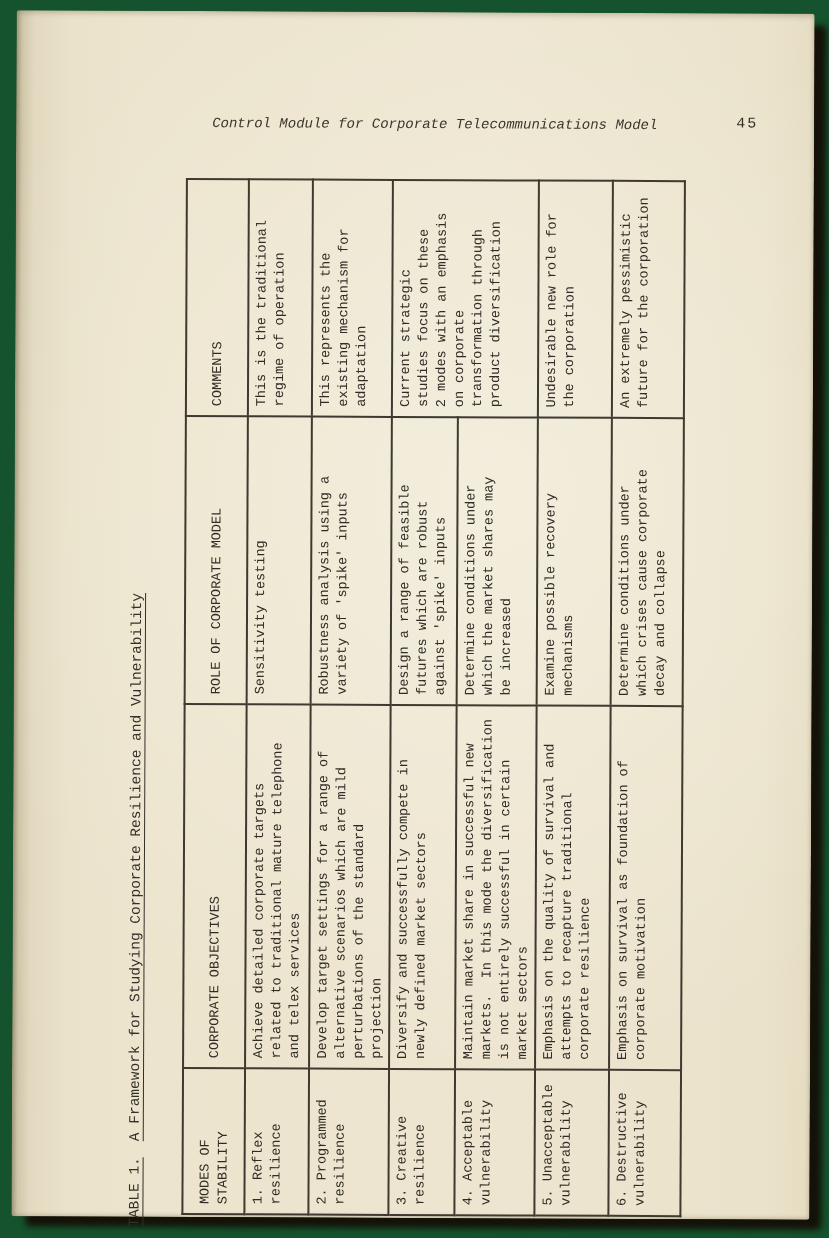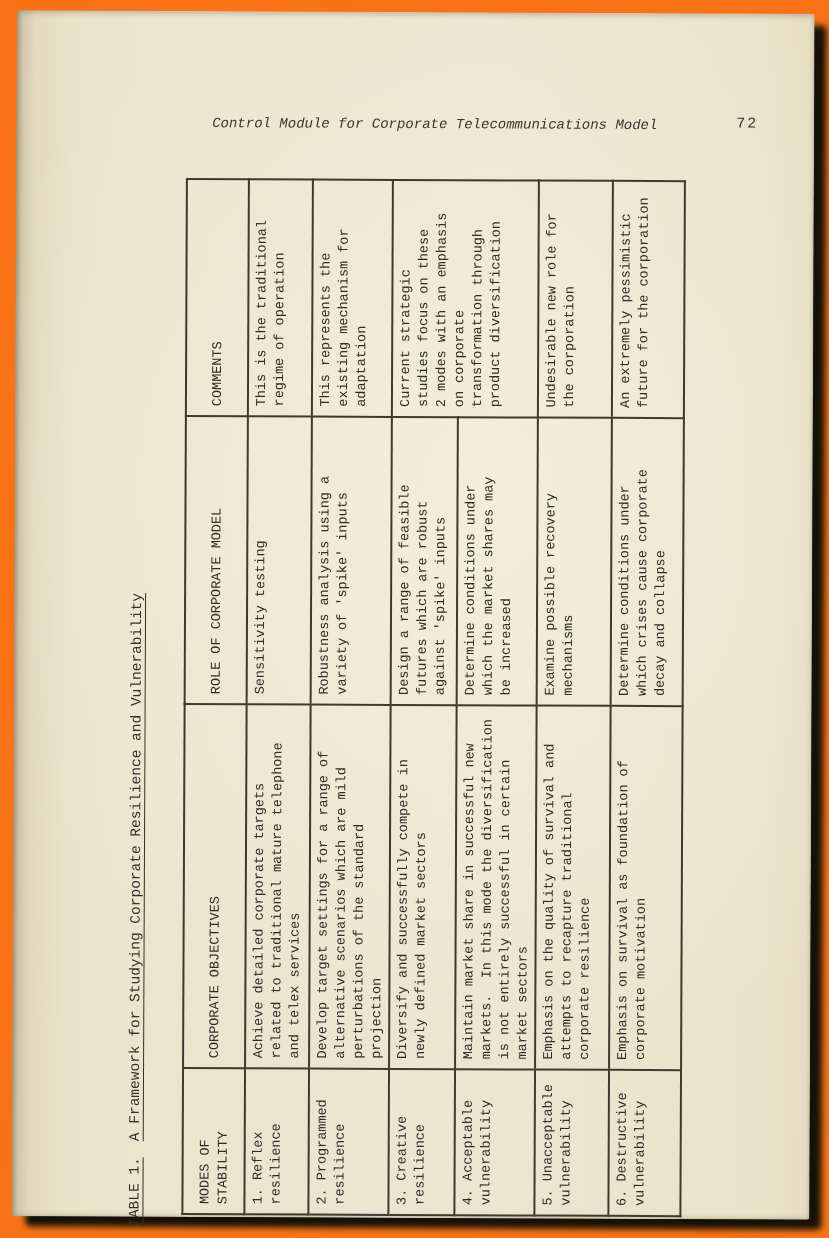--- a/index.html
+++ b/index.html
@@ -1,20 +1,20 @@
 <!DOCTYPE html>
 <html><head>
 <meta charset="utf-8">
 <style>
   html,body{margin:0;padding:0;}
   body{
     width:829px;height:1238px;position:relative;background:#ffffff;overflow:hidden;
     font-family:"Liberation Mono","DejaVu Sans Mono",monospace;
   }
-  .photo{position:absolute;inset:0;background:#f97316;overflow:hidden;font-family:Liberation Mono, monospace;}
+  .photo{position:absolute;inset:0;background:#14532d;overflow:hidden;font-family:Liberation Mono, monospace;}
   .page-group{position:absolute;inset:0;transform:rotate(0.25deg);transform-origin:50% 50%;}
   .page-shadow{
     position:absolute;left:28px;top:24px;width:796px;height:1204px;
     background:#141108;filter:blur(3px);border-radius:4px;
   }
   .page{
     position:absolute;left:14px;top:12px;width:798px;height:1206px;border-radius:3px;
     background:
       radial-gradient(130% 90% at 60% 40%, rgba(255,253,245,0.35) 0%, rgba(255,253,245,0) 55%),
       linear-gradient(90deg,#ab9f82 0px,#cfc6aa 6px,#e2d9c0 18px,#eae2ca 55px,#ece4cd 120px,#ede5d0 60%,#eae2ca 94%,#e5dcc2 100%);
@@ -70,21 +70,21 @@
 </head>
 <body>
 
 <div class="photo">
   <div class="page-group">
     <div class="page-shadow"></div>
     <div class="page">
 
       <div class="running-head">Control Module for Corporate Telecommunications Model</div>
 
-      <div class="page-number">72</div>
+      <div class="page-number">45</div>
 
       <div class="table-title">
         <span class="tt-label">TABLE 1.</span><span class="tt-text">A Framework for Studying Corporate Resilience and Vulnerability</span>
       </div>
 
       <div class="table-wrap">
         <table class="framework">
           <colgroup>
             <col class="c-mode">
               <col class="c-obj">

